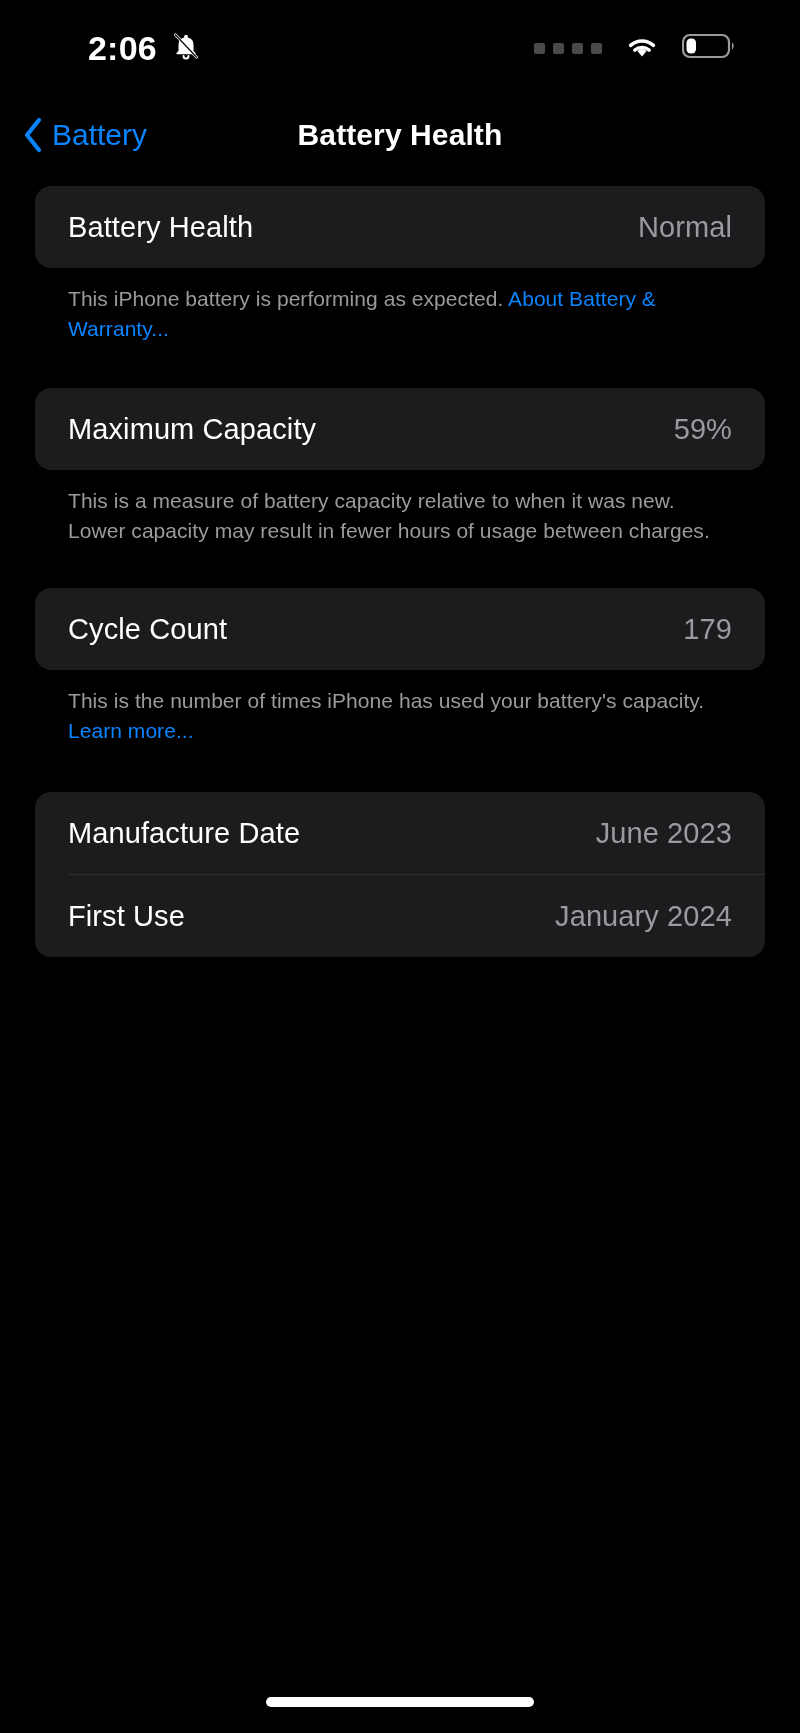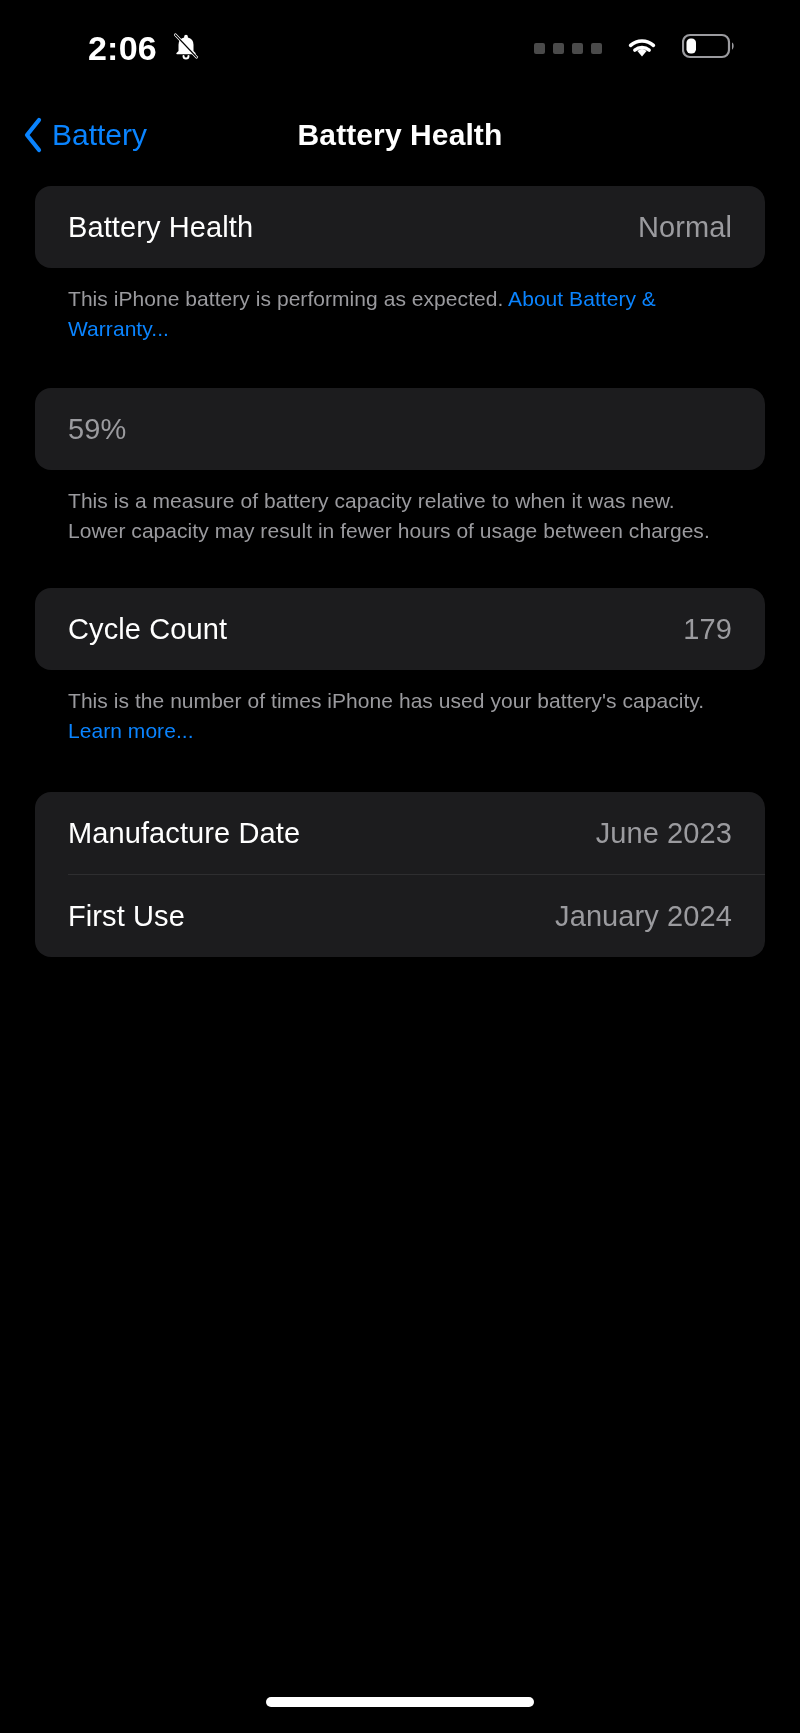--- a/index.html
+++ b/index.html
@@ -137,20 +137,21 @@
       </div>
     </div>
     <div class="footer">
       <span>This iPhone battery is performing as expected. </span><span class="link">About Battery &amp; Warranty...</span>
     </div>
 
     <div class="gap-a"></div>
 
     <div class="card">
       <div class="row">
+        <span class="label">Maximum Capacity</span>
         <span class="value">59%</span>
       </div>
     </div>
     <div class="footer">
       <span>This is a measure of battery capacity relative to when it was new. Lower capacity may result in fewer hours of usage between charges.</span>
     </div>
 
     <div class="gap-b"></div>
 
     <div class="card">

